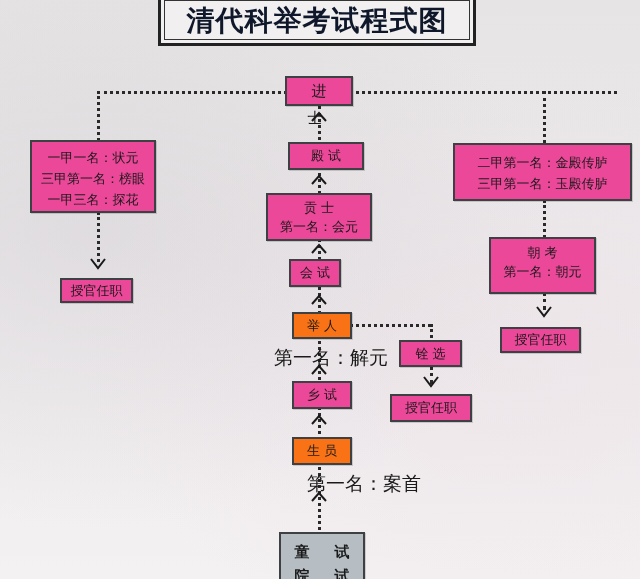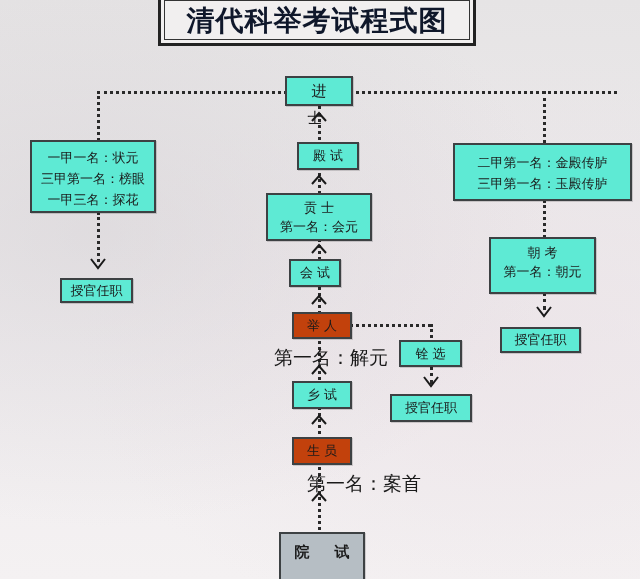--- a/index.html
+++ b/index.html
@@ -24,25 +24,25 @@
     content:""; position:absolute; left:3px; right:3px; top:3px; bottom:3px;
     border:1px solid #333;
   }
   .title {
     position:absolute; left:0; right:0; top:5px; text-align:center;
     font-family:"DejaVu Serif","Liberation Serif",serif;
     font-weight:bold; font-size:28px; letter-spacing:1px; color:#0f172a;
   }
   .box {
     position:absolute; box-sizing:border-box;
-    background:#5eead4; border:2px solid #3d4143;
+    background:#ec4899; border:2px solid #3d4143;
     text-align:center; font-size:13px; line-height:19px; color:#1a1a1a;
     box-shadow:1px 1px 0 rgba(0,0,0,0.15);
   }
-  .box.green { background:#c2410c; }
+  .box.green { background:#f97316; }
   .box .big { font-size:15px; letter-spacing:8px; padding-left:8px; }
   .label { position:absolute; font-size:19px; color:#1a1a1a; white-space:nowrap; }
   .hline, .vline { position:absolute; }
   .hline { height:0; border-top:3px dotted #2a2a2a; }
   .vline { width:0; border-left:3px dotted #2a2a2a; }
   .arrow-up, .arrow-down { position:absolute; width:16px; height:16px; }
   .arrow-up svg, .arrow-down svg { display:block; }
 </style>
 </head>
 <body>
@@ -112,21 +112,21 @@
   </div>
 <div class="arrow-down" style="left:423px; top:376px;">
     <svg width="16" height="12">
       <polyline points="1,1 8,10 15,1" fill="none" stroke="#1a1a1a" stroke-width="2"></polyline>
     </svg>
   </div>
 
 <div class="box" style="left:285px; top:76px; width:68px; height:30px; line-height:26px;">
   <span class="big">进 士</span>
 </div>
-<div class="box" style="left:288px; top:142px; width:62px; height:28px; line-height:24px;margin-left:9px;">
+<div class="box" style="left:288px; top:142px; width:76px; height:28px; line-height:24px;">
   <span>殿 试</span>
 </div>
 <div class="box" style="left:266px; top:193px; width:106px; height:48px; padding-top:3px;">
   <div>贡 士</div>
   <div>第一名：会元</div>
 </div>
 <div class="box" style="left:289px; top:259px; width:52px; height:28px; line-height:24px;">
   <span>会 试</span>
 </div>
 <div class="box green" style="left:292px; top:312px; width:60px; height:27px; line-height:23px;">
@@ -134,20 +134,21 @@
 </div>
 <div class="label" style="left:274px; top:345px;">第一名：解元</div>
 <div class="box" style="left:292px; top:381px; width:60px; height:28px; line-height:24px;">
   <span>乡 试</span>
 </div>
 <div class="box green" style="left:292px; top:437px; width:60px; height:28px; line-height:24px;">
   <span>生 员</span>
 </div>
 <div class="label" style="left:275px; top:471px;margin-left:32px;">第一名：案首</div>
 <div class="box" style="left:279px; top:532px; width:86px; height:60px; padding-top:6px; font-size:15px; line-height:24px; background:#b6bec4;">
+  <div style="letter-spacing:10px; padding-left:10px; font-weight:bold;">童 试</div>
   <div style="letter-spacing:10px; padding-left:10px; font-weight:bold;">院 试</div>
 </div>
 
 <div class="box" style="left:30px; top:140px; width:126px; height:73px; padding-top:5px; font-size:13px; line-height:21px;">
   <div>一甲一名：状元</div>
   <div>三甲第一名：榜眼</div>
   <div>一甲三名：探花</div>
 </div>
 <div class="box" style="left:60px; top:278px; width:73px; height:25px; line-height:21px;">
   <span>授官任职</span>

